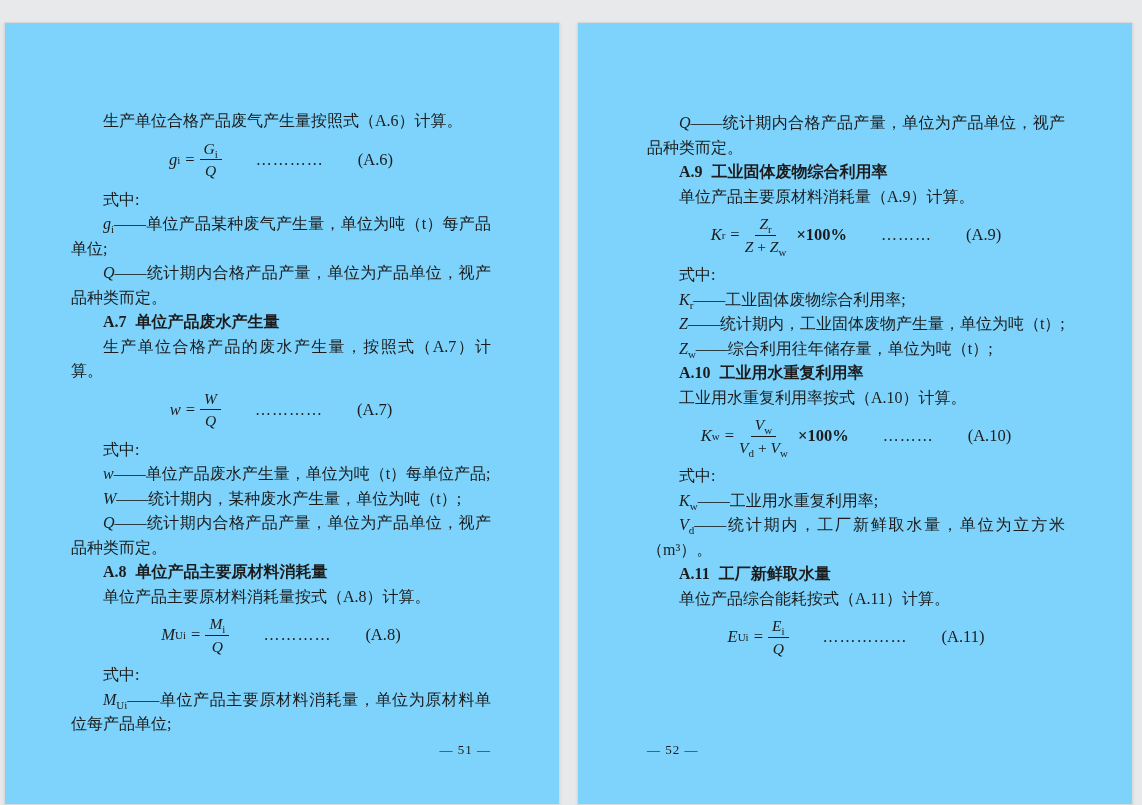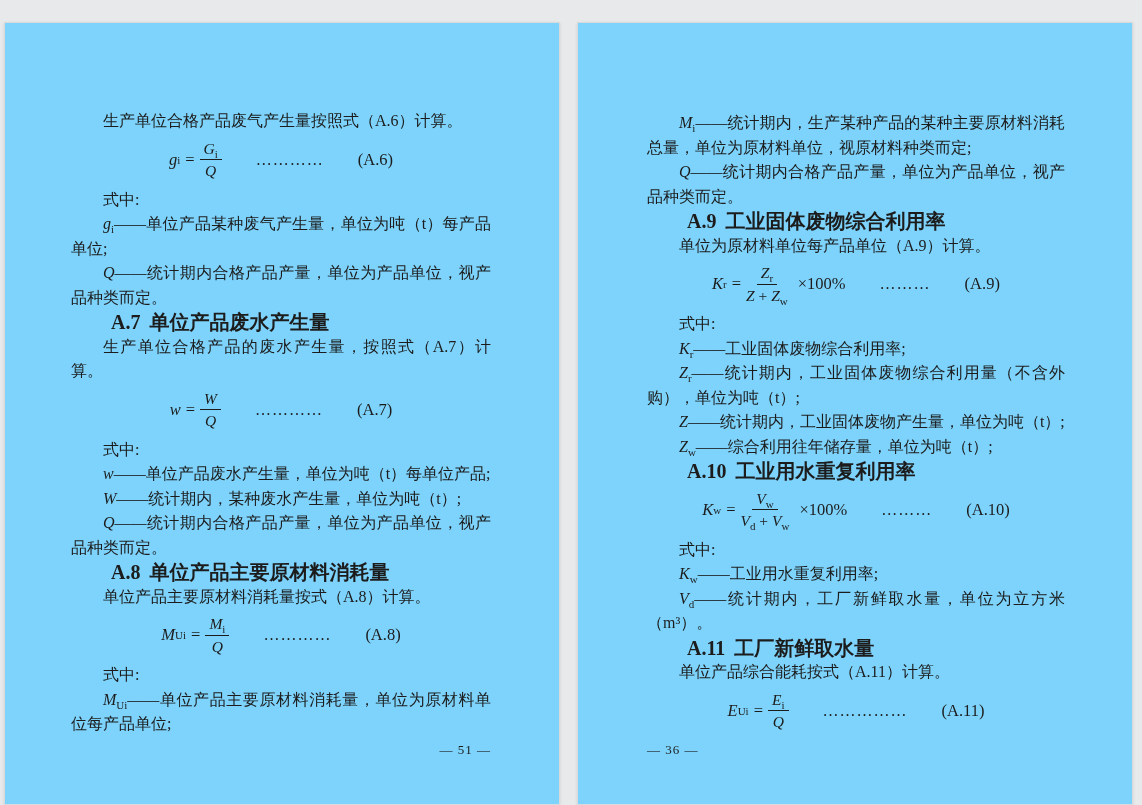--- a/index.html
+++ b/index.html
@@ -18,35 +18,35 @@
   #page-51 { left:4px;   padding:86px 68px 50px 66px; }
   #page-52 { left:577px; padding:88px 67px 50px 69px; }
   .content { width:100%; }
   .para {
     margin:0; font-size:16px; line-height:24.5px;
     text-indent:2em; text-align:justify;
   }
   .para i, .math i { font-style:italic; font-family:"Liberation Serif","DejaVu Serif",serif; }
   sub { font-size:11px; line-height:0; }
   .heading {
-    font-size:20px; line-height:24.5px; text-indent:2em;
+    font-size:16px; line-height:24.5px; text-indent:2em;
     font-weight:bold;
     font-family:"Liberation Sans","DejaVu Sans",sans-serif;
   }
   .heading .hnum { font-family:"Liberation Serif","DejaVu Serif",serif; margin-right:9px; }
   .formula {
     display:flex; align-items:center; justify-content:center;
     gap:34px; margin:4px 0 6px; min-height:44px;
   }
   .math { display:inline-flex; align-items:center; font-size:16.5px; }
   .math .eq { margin:0 5px; }
   .frac { display:inline-flex; flex-direction:column; align-items:center; font-size:15.5px; line-height:1.25; }
   .frac .fnum { border-bottom:1px solid #1c1c1c; padding:0 4px 1px; }
   .frac .fden { padding-top:1px; }
-  .math .sfx { margin-left:10px; }
+  .math .sfx { margin-left:10px;font-weight:bold; }
   .dots { font-size:16px; letter-spacing:1px; color:#1c1c1c; }
   .flabel { font-size:16.5px; }
   .pagenum {
     position:absolute; bottom:46px; font-size:13px; letter-spacing:1px;
   }
   .pn-right { right:68px; text-align:right; }
   .pn-left  { left:69px;  text-align:left; }
 </style>
 </head>
 <body>
@@ -104,44 +104,43 @@
           <span class="dots">…………</span>
           <span class="flabel">(A.8)</span>
         </div>
         <p class="para">式中:</p>
         <p class="para"><i>M</i><sub>Ui</sub>——单位产品主要原材料消耗量，单位为原材料单位每产品单位;</p>
       </div>
     <div class="pagenum pn-right">— 51 —</div>
   </div>
   <div class="page" id="page-52">
     <div class="content">
-        <p class="para"><i>M</i><sub>i</sub>——统计期内，生产某种产品的某种主要原材料消耗总量，单位为原材料单位，视原材料种类而定;</p>
         <p class="para"><i>Q</i>——统计期内合格产品产量，单位为产品单位，视产品种类而定。</p>
         <div class="heading"><span class="hnum">A.9</span><span class="htitle">工业固体废物综合利用率</span></div>
-        <p class="para">单位为原材料单位每产品单位（A.9）计算。</p>
+        <p class="para">单位产品主要原材料消耗量（A.9）计算。</p>
         <div class="formula">
           <span class="math">
             <i>K</i>
             <sub>r</sub>
             <span class="eq">=</span>
             <span class="frac">
               <span class="fnum"><i>Z</i><sub>r</sub></span>
               <span class="fden"><i>Z</i> + <i>Z</i><sub>w</sub></span>
             </span>
             <span class="sfx">×100%</span>
           </span>
           <span class="dots">………</span>
           <span class="flabel">(A.9)</span>
         </div>
         <p class="para">式中:</p>
         <p class="para"><i>K</i><sub>r</sub>——工业固体废物综合利用率;</p>
-        <p class="para"><i>Z</i><sub>r</sub>——统计期内，工业固体废物综合利用量（不含外购），单位为吨（t）;</p>
         <p class="para"><i>Z</i>——统计期内，工业固体废物产生量，单位为吨（t）;</p>
         <p class="para"><i>Z</i><sub>w</sub>——综合利用往年储存量，单位为吨（t）;</p>
         <div class="heading"><span class="hnum">A.10</span><span class="htitle">工业用水重复利用率</span></div>
+        <p class="para">工业用水重复利用率按式（A.10）计算。</p>
         <div class="formula">
           <span class="math">
             <i>K</i>
             <sub>w</sub>
             <span class="eq">=</span>
             <span class="frac">
               <span class="fnum"><i>V</i><sub>w</sub></span>
               <span class="fden"><i>V</i><sub>d</sub> + <i>V</i><sub>w</sub></span>
             </span>
             <span class="sfx">×100%</span>
@@ -161,15 +160,15 @@
             <span class="eq">=</span>
             <span class="frac">
               <span class="fnum"><i>E</i><sub>i</sub></span>
               <span class="fden"><i>Q</i></span>
             </span>
           </span>
           <span class="dots">……………</span>
           <span class="flabel">(A.11)</span>
         </div>
       </div>
-    <div class="pagenum pn-left">— 36 —</div>
+    <div class="pagenum pn-left">— 52 —</div>
   </div>
 </div>
 
 </body></html>

